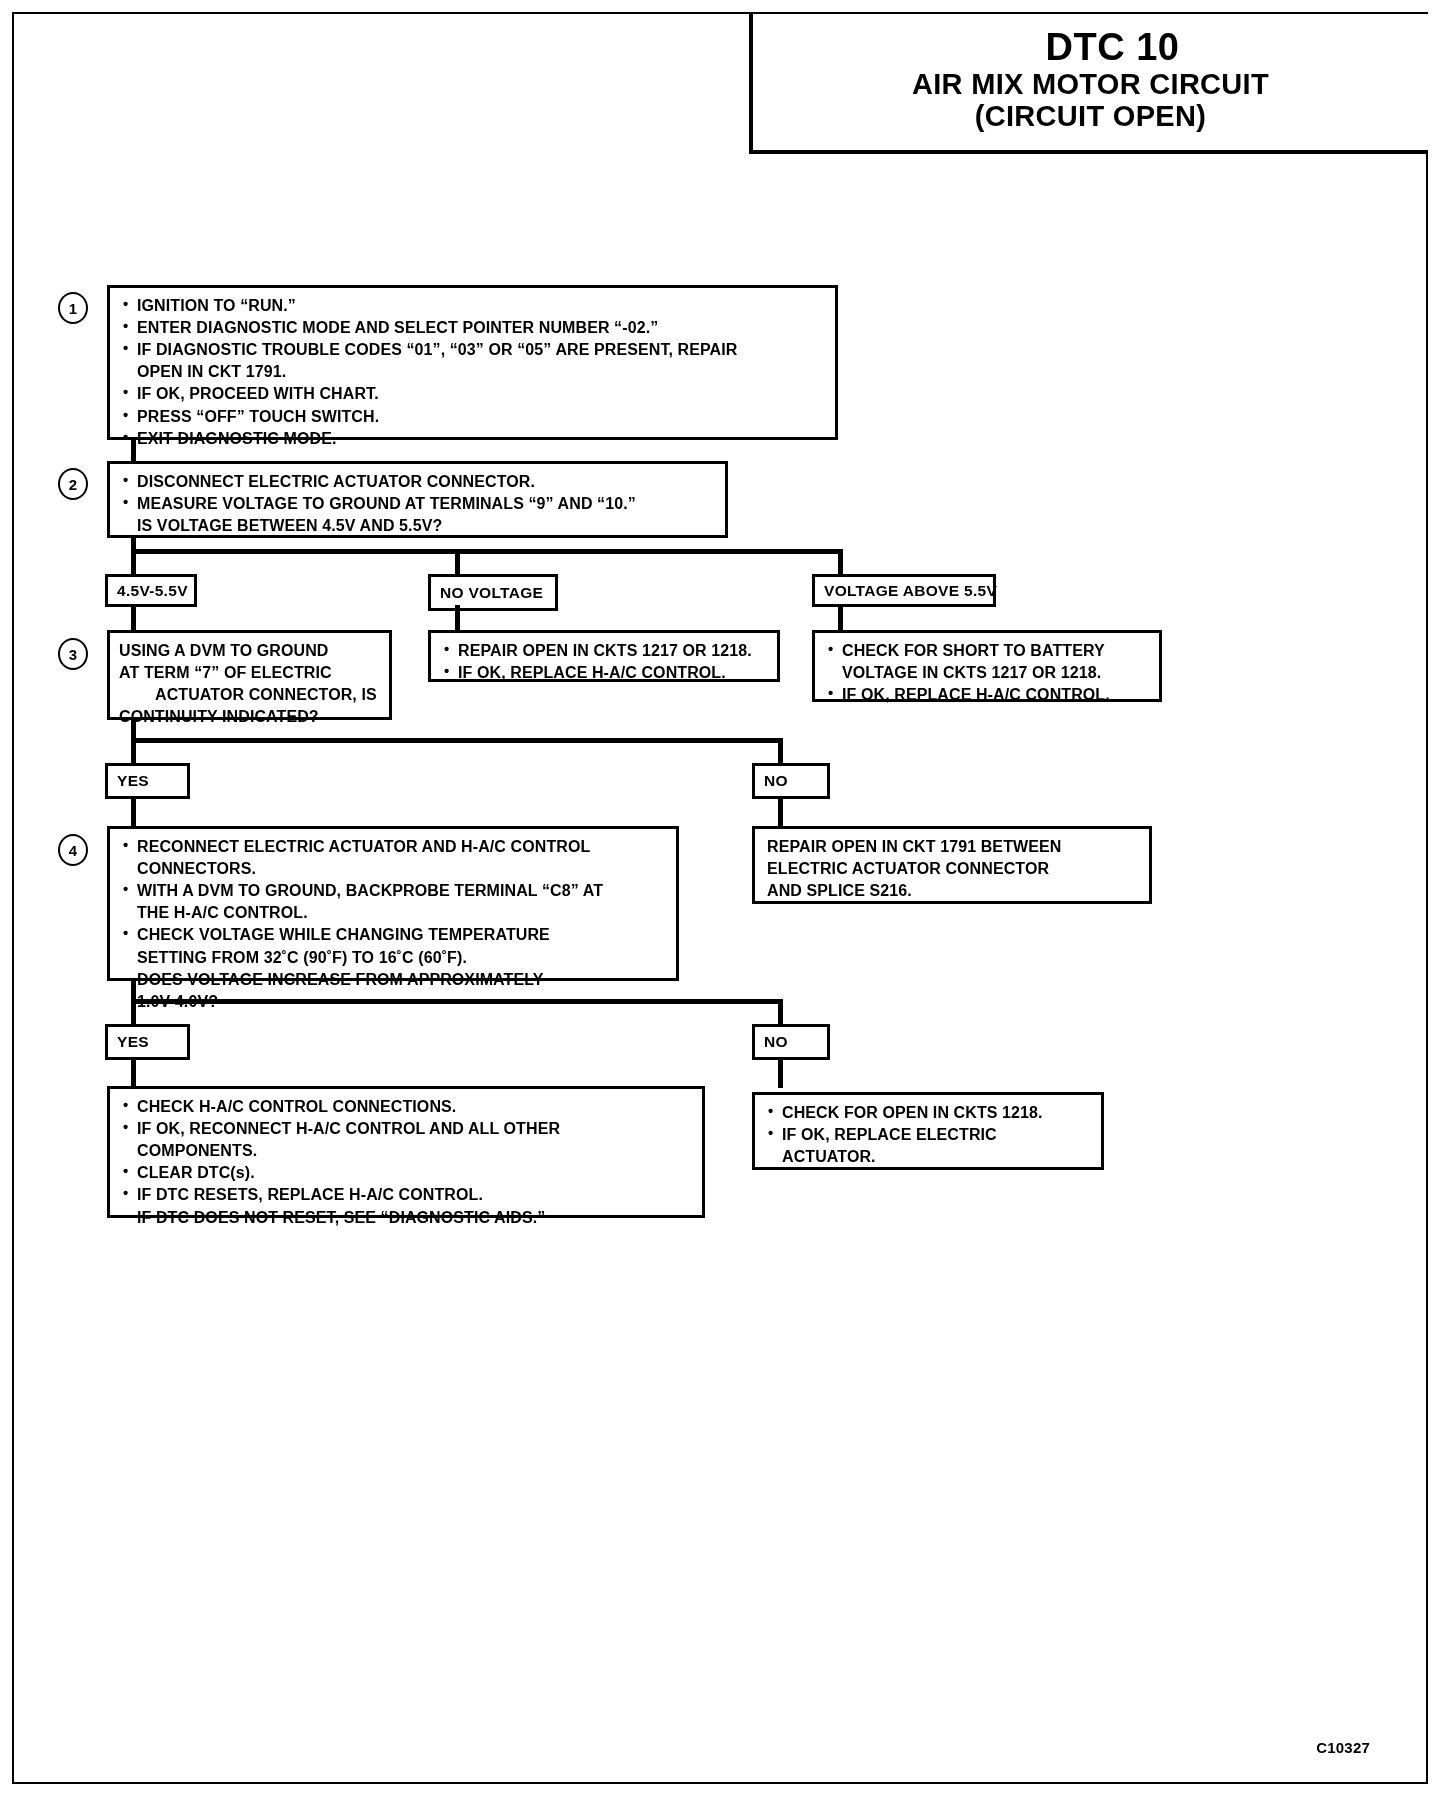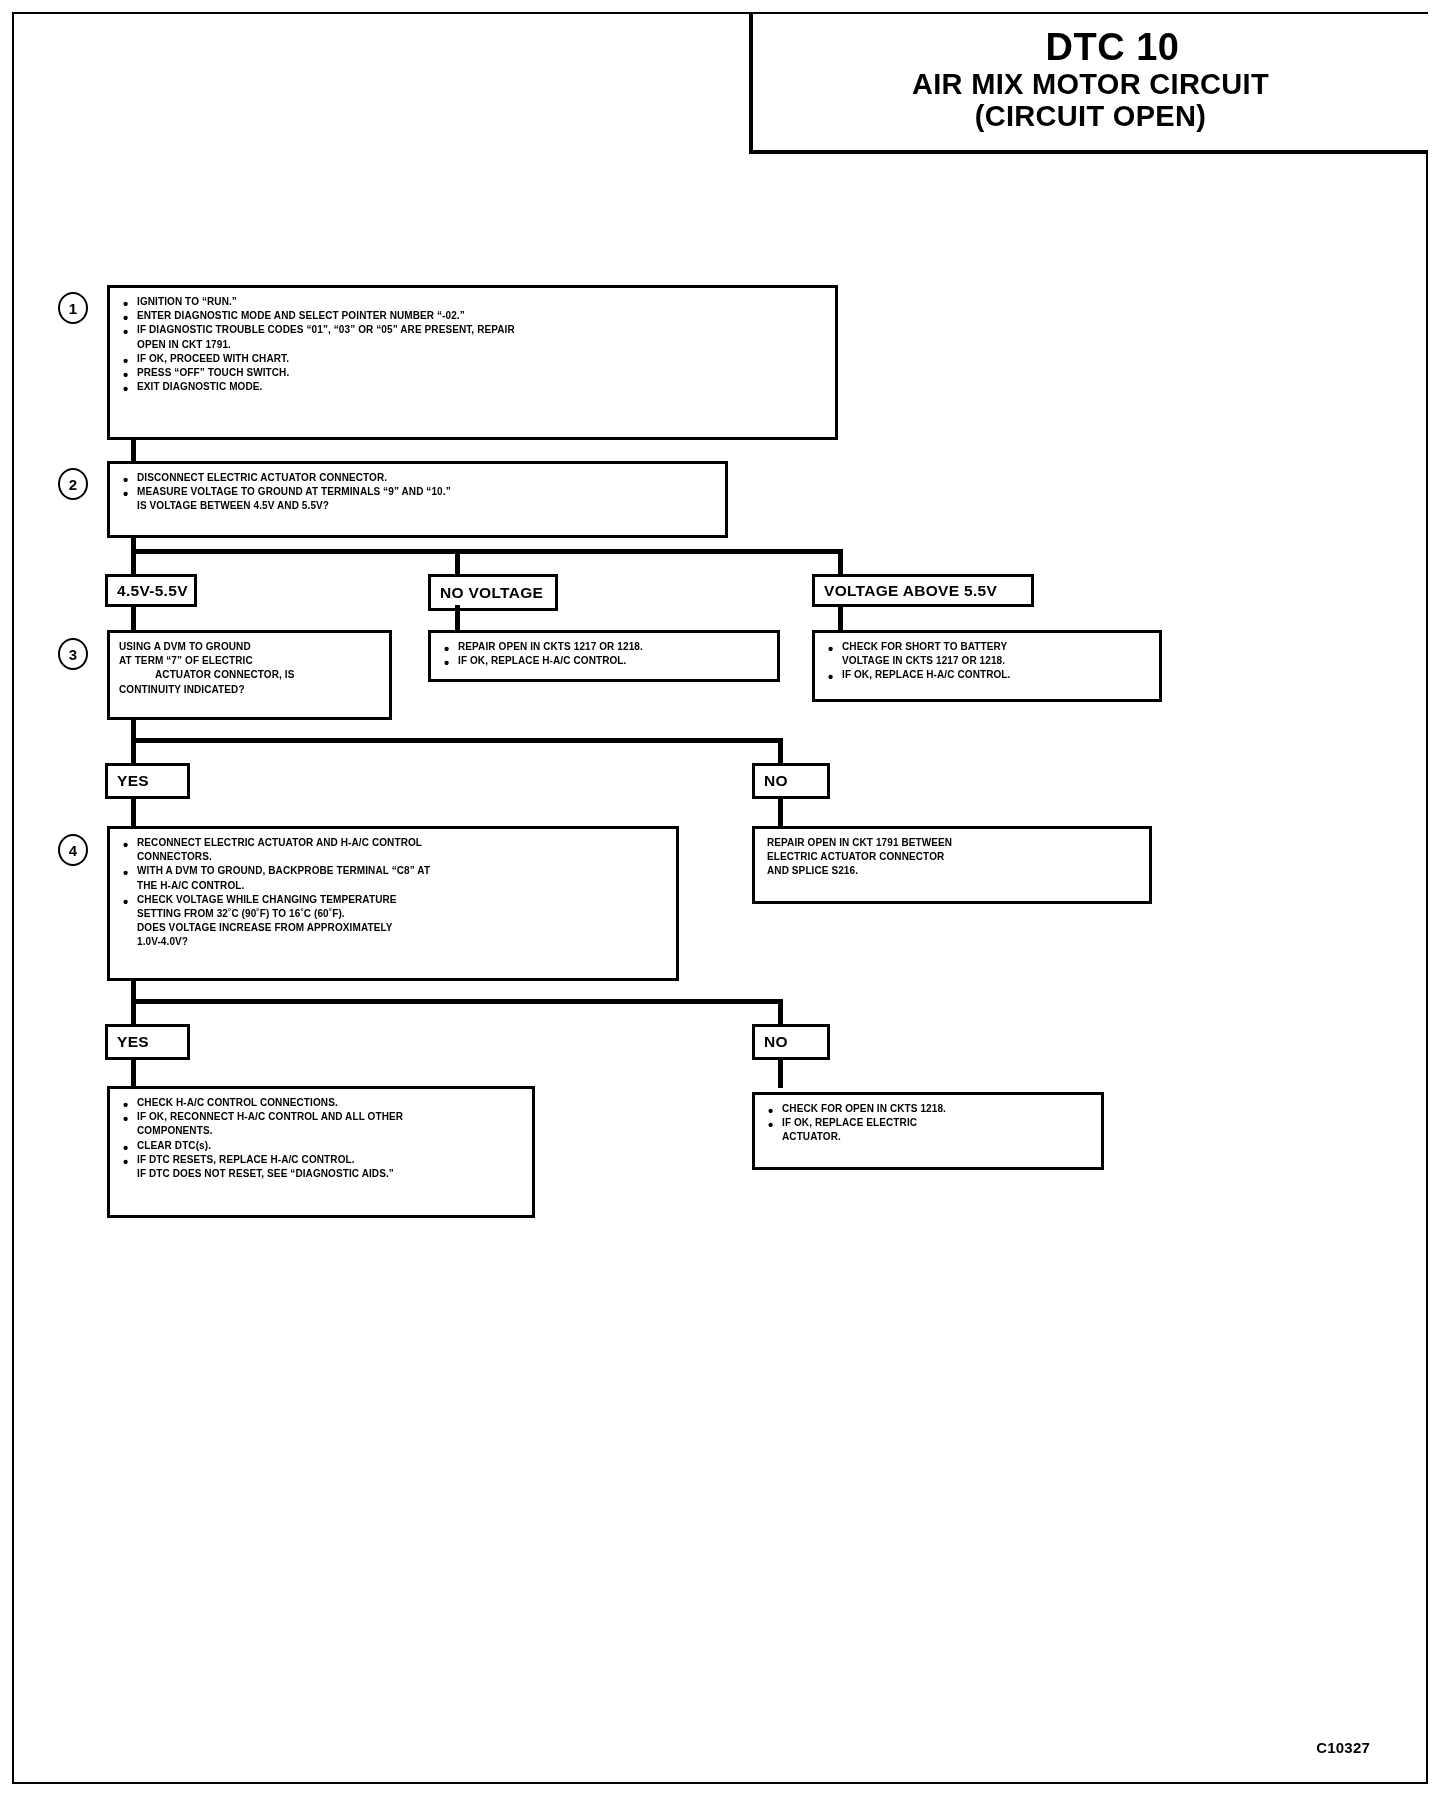--- a/index.html
+++ b/index.html
@@ -61,21 +61,21 @@
     position: absolute;
     border: 3px solid #000;
     background: #fff;
     padding: 7px 10px 8px 12px;
   }
 
   .box ul {
     list-style: none;
   }
   .box li {
-    font-size: 10px;
+    font-size: 16px;
     font-weight: bold;
     line-height: 1.32;
     color: #000;
     letter-spacing: 0.1px;
     position: relative;
     padding-left: 15px;
     margin-bottom: 1px;
   }
   .box li.bullet::before {
     content: "\2022";
@@ -198,21 +198,21 @@
   <div class="line-v" style="left:131px; top:549px; height:28px;"></div>
   <div class="line-v" style="left:455px; top:549px; height:28px;"></div>
   <div class="line-v" style="left:838px; top:549px; height:28px;"></div>
 
   <div class="label-box" style="left:105px; top:574px; width:92px; height:33px;">
     <span>4.5V-5.5V</span>
   </div>
   <div class="label-box" style="left:428px; top:574px; width:130px; height:37px;text-align:center;">
     <span>NO VOLTAGE</span>
   </div>
-  <div class="label-box" style="left:812px; top:574px; width:222px; height:33px;">
+  <div class="label-box" style="left:812px; top:574px; width:184px; height:33px;">
     <span>VOLTAGE ABOVE 5.5V</span>
   </div>
 
   <div class="line-v" style="left:131px; top:605px; height:27px;"></div>
   <div class="line-v" style="left:455px; top:605px; height:27px;"></div>
   <div class="line-v" style="left:838px; top:605px; height:27px;"></div>
 
   <div class="step-circle" style="left:58px; top:638px;">3</div>
   <div class="box" style="left:107px; top:630px; width:285px; height:90px; padding-left:9px;">
     <ul>
@@ -283,21 +283,21 @@
   <div class="label-box" style="left:105px; top:1024px; width:85px; height:36px;">
     <span>YES</span>
   </div>
   <div class="label-box" style="left:752px; top:1024px; width:78px; height:36px;">
     <span>NO</span>
   </div>
 
   <div class="line-v" style="left:131px; top:1058px; height:30px;"></div>
   <div class="line-v" style="left:778px; top:1058px; height:30px;"></div>
 
-  <div class="box" style="left:107px; top:1086px; width:428px; height:132px;">
+  <div class="box" style="left:107px; top:1086px; width:598px; height:132px;">
     <ul>
       <li class="bullet">CHECK H-A/C CONTROL CONNECTIONS.</li>
       <li class="bullet">IF OK, RECONNECT H-A/C CONTROL AND ALL OTHER</li>
       <li class="cont">COMPONENTS.</li>
       <li class="bullet">CLEAR DTC(s).</li>
       <li class="bullet">IF DTC RESETS, REPLACE H-A/C CONTROL.</li>
       <li class="cont">IF DTC DOES NOT RESET, SEE “DIAGNOSTIC AIDS.”</li>
     </ul>
   </div>
 

